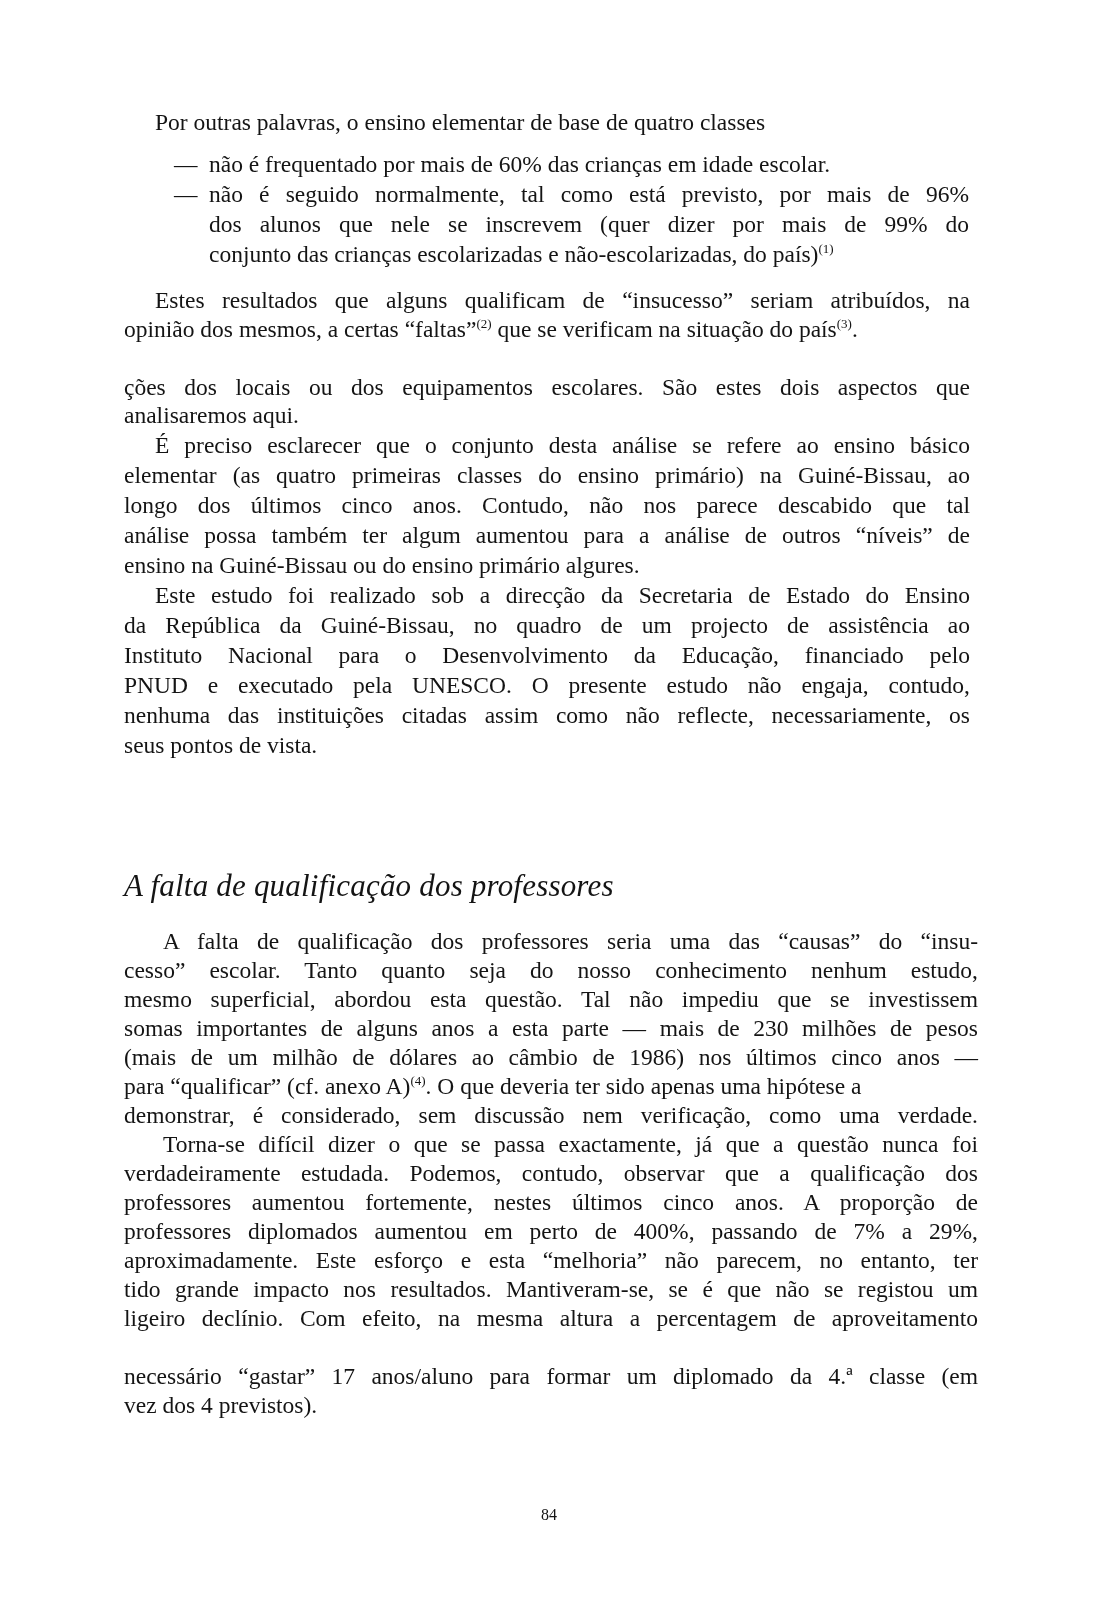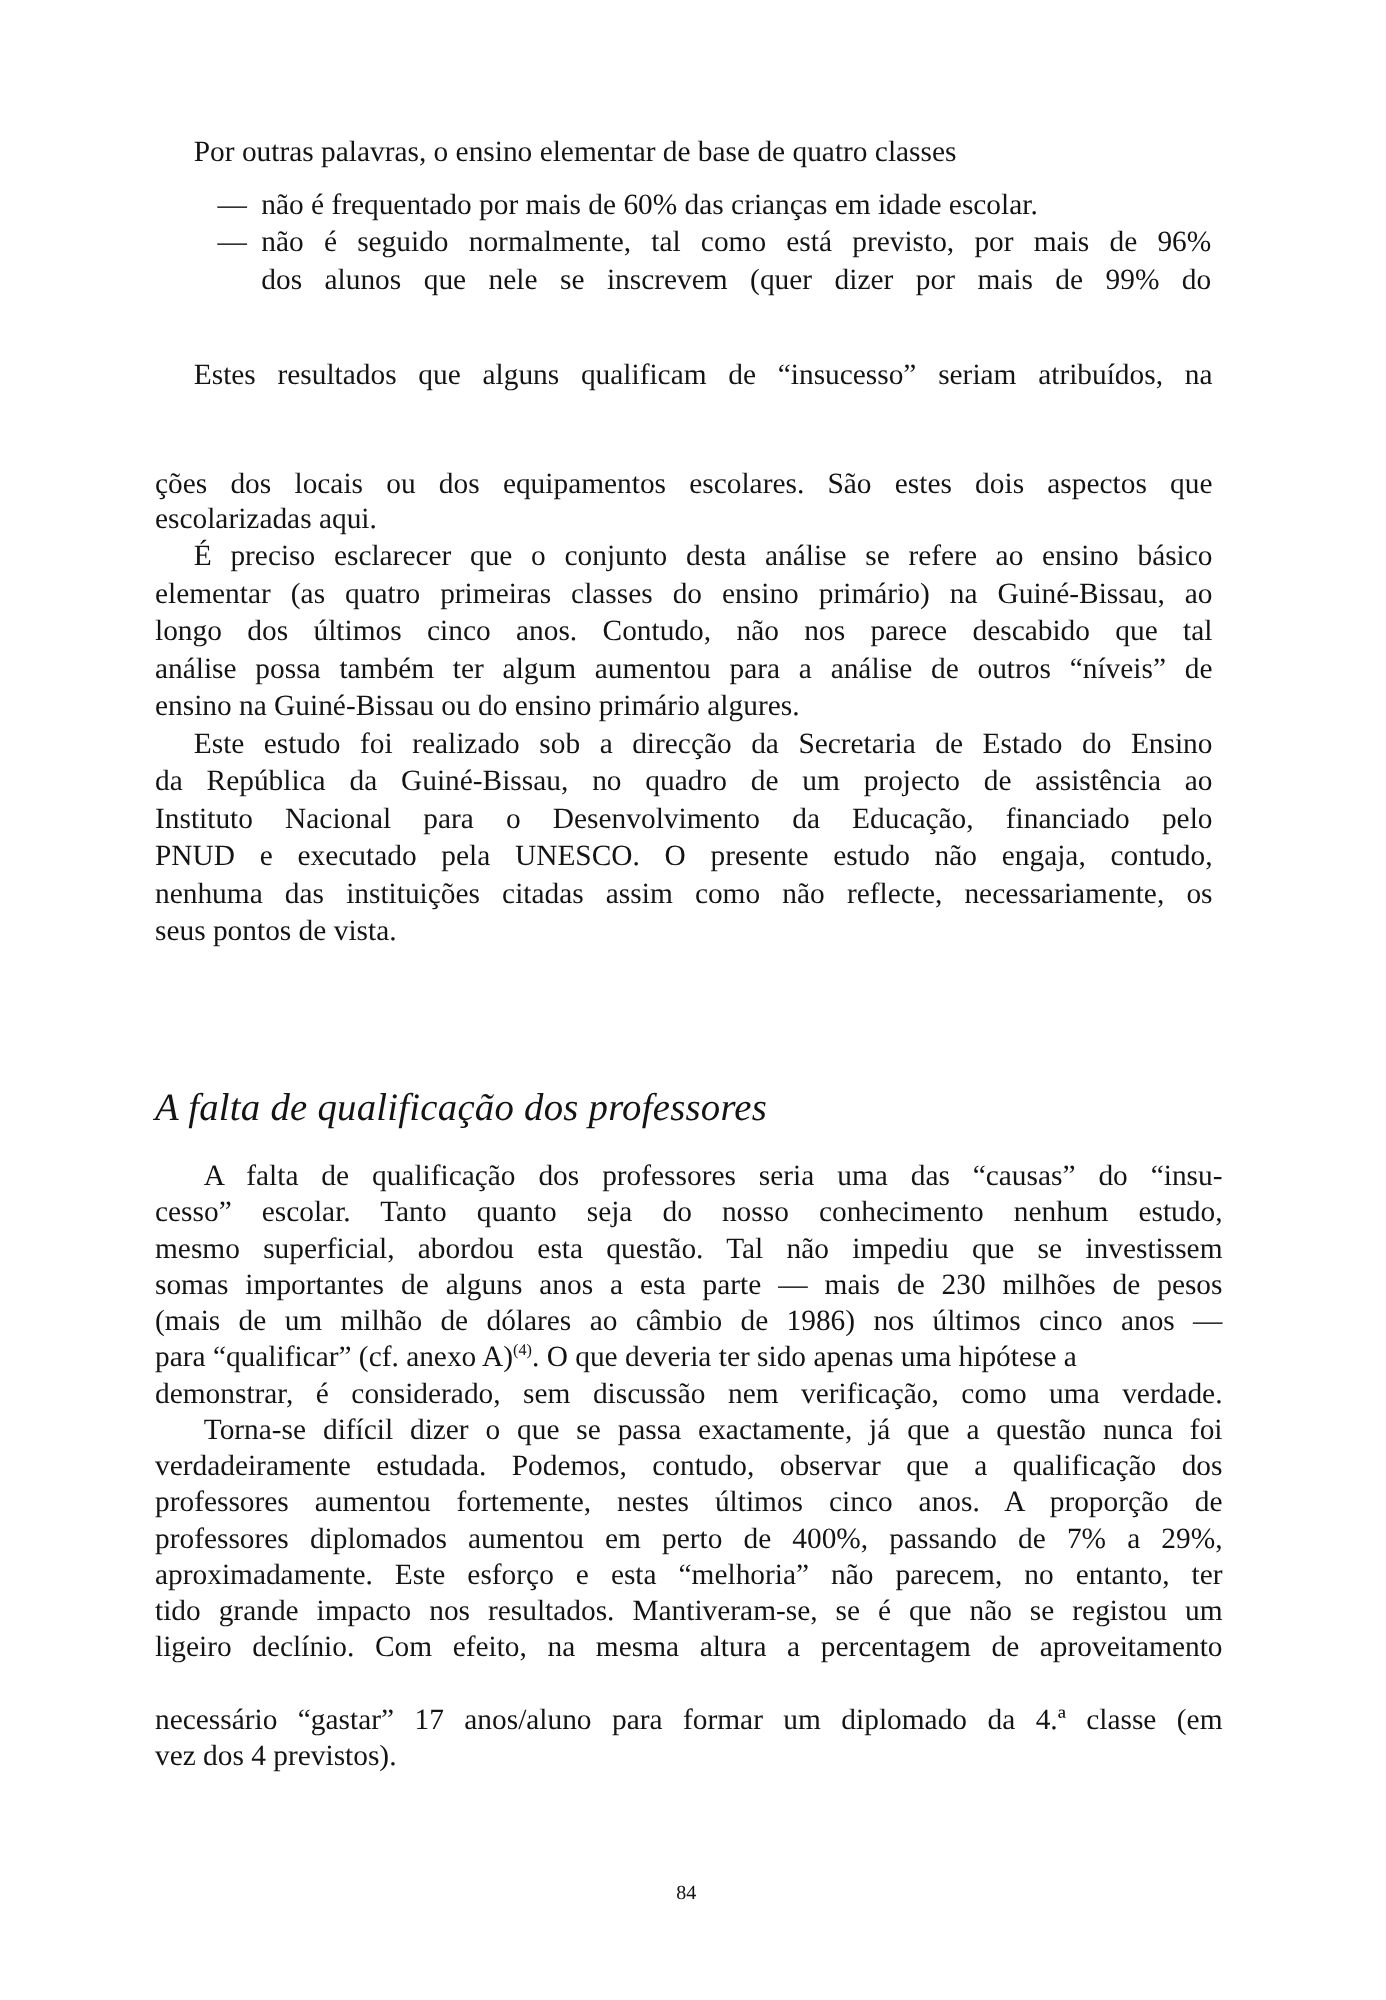--- a/index.html
+++ b/index.html
@@ -28,25 +28,27 @@
 <div class="page">
 
   <div class="line" style="left:155px; top:108px;">Por outras palavras, o ensino elementar de base de quatro classes</div>
 
   <div class="dash" style="left:174px; top:150px;">—</div>
   <div class="line" style="left:209px; top:150px;">não é frequentado por mais de 60% das crianças em idade escolar.</div>
 
   <div class="dash" style="left:174px; top:180px;">—</div>
   <div class="line just" style="left:209px; top:180px; width:760px;">não é seguido normalmente, tal como está previsto, por mais de 96%</div>
   <div class="line just" style="left:209px; top:210px; width:760px;">dos alunos que nele se inscrevem (quer dizer por mais de 99% do</div>
+  <div class="line" style="left:209px; top:240px;"><span>conjunto das crianças escolarizadas e não-escolarizadas, do país)</span><sup>(1)</sup></div>
 
   <div class="line just" style="left:155px; top:286px; width:815px;">Estes resultados que alguns qualificam de “insucesso” seriam atribuídos, na</div>
+  <div class="line" style="left:124px; top:315px;"><span>opinião dos mesmos, a certas “faltas”</span><sup>(2)</sup><span> que se verificam na situação do país</span><sup>(3)</sup><span>.</span></div>
 
   <div class="line just" style="left:124px; top:373px; width:846px;">ções dos locais ou dos equipamentos escolares. São estes dois aspectos que</div>
-  <div class="line" style="left:124px; top:401px;">escolarizadas aqui.</div>
+  <div class="line" style="left:124px; top:401px;">analisaremos aqui.</div>
 
   <div class="line just" style="left:155px; top:431px; width:815px;">É preciso esclarecer que o conjunto desta análise se refere ao ensino básico</div>
   <div class="line just" style="left:124px; top:461px; width:846px;">elementar (as quatro primeiras classes do ensino primário) na Guiné-Bissau, ao</div>
   <div class="line just" style="left:124px; top:491px; width:846px;">longo dos últimos cinco anos. Contudo, não nos parece descabido que tal</div>
   <div class="line just" style="left:124px; top:521px; width:846px;">análise possa também ter algum aumentou para a análise de outros “níveis” de</div>
   <div class="line" style="left:124px; top:551px;">ensino na Guiné-Bissau ou do ensino primário algures.</div>
 
   <div class="line just" style="left:155px; top:581px; width:815px;">Este estudo foi realizado sob a direcção da Secretaria de Estado do Ensino</div>
   <div class="line just" style="left:124px; top:611px; width:846px;">da República da Guiné-Bissau, no quadro de um projecto de assistência ao</div>
   <div class="line just" style="left:124px; top:641px; width:846px;">Instituto Nacional para o Desenvolvimento da Educação, financiado pelo</div>

